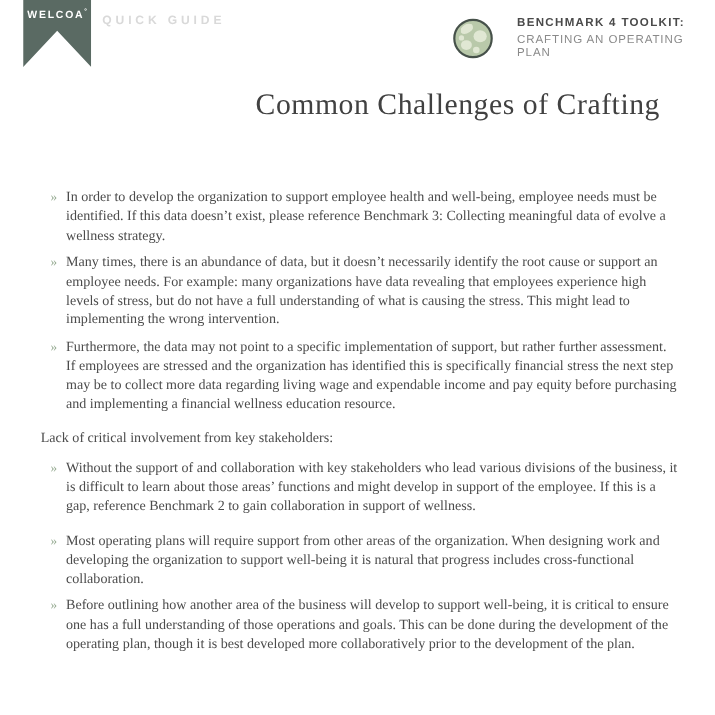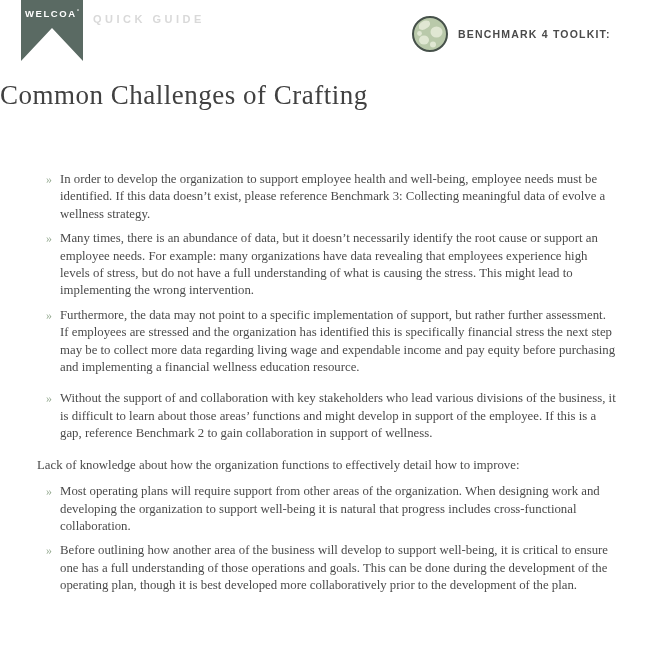--- a/index.html
+++ b/index.html
@@ -42,20 +42,21 @@
     font-size: 11px;
     font-weight: bold;
     letter-spacing: 3.5px;
     color: #d9d9d9;
   }
   .toolkit {
     position: absolute;
     left: 411px; top: 15px;
     display: flex;
     align-items: center;
+    gap: 12px;
   }
   .toolkit .globe { width: 38px; height: 38px; flex: 0 0 auto; }
   .toolkit-text { margin-left: 9px; font-family: "Liberation Sans", sans-serif; }
   .toolkit-title {
     font-size: 10.5px;
     font-weight: bold;
     letter-spacing: 1.2px;
     color: #4a4a4a;
   }
   .toolkit-subtitle {
@@ -63,21 +64,21 @@
     font-size: 10.5px;
     letter-spacing: 0.8px;
     color: #8a8a8a;
   }
 
   
   .title {
     position: absolute;
     left: 0; top: 78px;
     width: 600px;
-    text-align: left;
+    text-align: right;
     font-family: "Liberation Serif", serif;
     font-weight: 400;
     font-size: 27px;
     line-height: 34px;
     letter-spacing: 0.5px;
     color: #414141;
   }
 
   
   .content {
@@ -124,39 +125,40 @@
     <svg class="globe" viewBox="0 0 38 38" aria-hidden="true">
       <circle cx="19" cy="19" r="17" fill="#b9c9aa" stroke="#46514a" stroke-width="2"></circle>
       <path d="M8 10 Q12 4 18 6 Q21 10 16 13 Q11 16.5 8 13.5 Z" fill="#e0e7d3"></path>
       <ellipse cx="25.5" cy="17" rx="6" ry="5.5" fill="#e0e7d3"></ellipse>
       <ellipse cx="13" cy="25" rx="5" ry="4.5" fill="#e0e7d3"></ellipse>
       <circle cx="8.5" cy="18.5" r="2.4" fill="#e0e7d3"></circle>
       <circle cx="22" cy="29.5" r="3" fill="#e0e7d3"></circle>
     </svg>
     <div class="toolkit-text">
       <div class="toolkit-title">BENCHMARK 4 TOOLKIT:</div>
+      <div class="toolkit-subtitle">CRAFTING AN OPERATING PLAN</div>
     </div>
   </div>
 
   <h1 class="title">
     <span>Common Challenges of Crafting</span><br>
   </h1>
 
   <div class="content">
 
     <ul>
       <li><span class="bm">»</span><span>In order to develop the organization to support employee health and well-being, employee needs must be identified. If this data doesn’t exist, please reference Benchmark 3: Collecting meaningful data of evolve a wellness strategy.</span></li>
       <li><span class="bm">»</span><span>Many times, there is an abundance of data, but it doesn’t necessarily identify the root cause or support an employee needs. For example: many organizations have data revealing that employees experience high levels of stress, but do not have a full understanding of what is causing the stress. This might lead to implementing the wrong intervention.</span></li>
       <li><span class="bm">»</span><span>Furthermore, the data may not point to a specific implementation of support, but rather further assessment. If employees are stressed and the organization has identified this is specifically financial stress the next step may be to collect more data regarding living wage and expendable income and pay equity before purchasing and implementing a financial wellness education resource.</span></li>
     </ul>
 
+    <p class="sec-h">Lack of critical involvement from key stakeholders:</p>
     <ul>
       <li><span class="bm">»</span><span>Without the support of and collaboration with key stakeholders who lead various divisions of the business, it is difficult to learn about those areas’ functions and might develop in support of the employee. If this is a gap, reference Benchmark 2 to gain collaboration in support of wellness.</span></li>
     </ul>
 
-    <p class="sec-h">Lack of knowledge about how the organization functions to effectively detail how to improve:</p>
     <ul>
       <li><span class="bm">»</span><span>Most operating plans will require support from other areas of the organization. When designing work and developing the organization to support well-being it is natural that progress includes cross-functional collaboration.</span></li>
       <li><span class="bm">»</span><span>Before outlining how another area of the business will develop to support well-being, it is critical to ensure one has a full understanding of those operations and goals. This can be done during the development of the operating plan, though it is best developed more collaboratively prior to the development of the plan.</span></li>
     </ul>
 
   </div>
 </div>
 
 </body></html>

